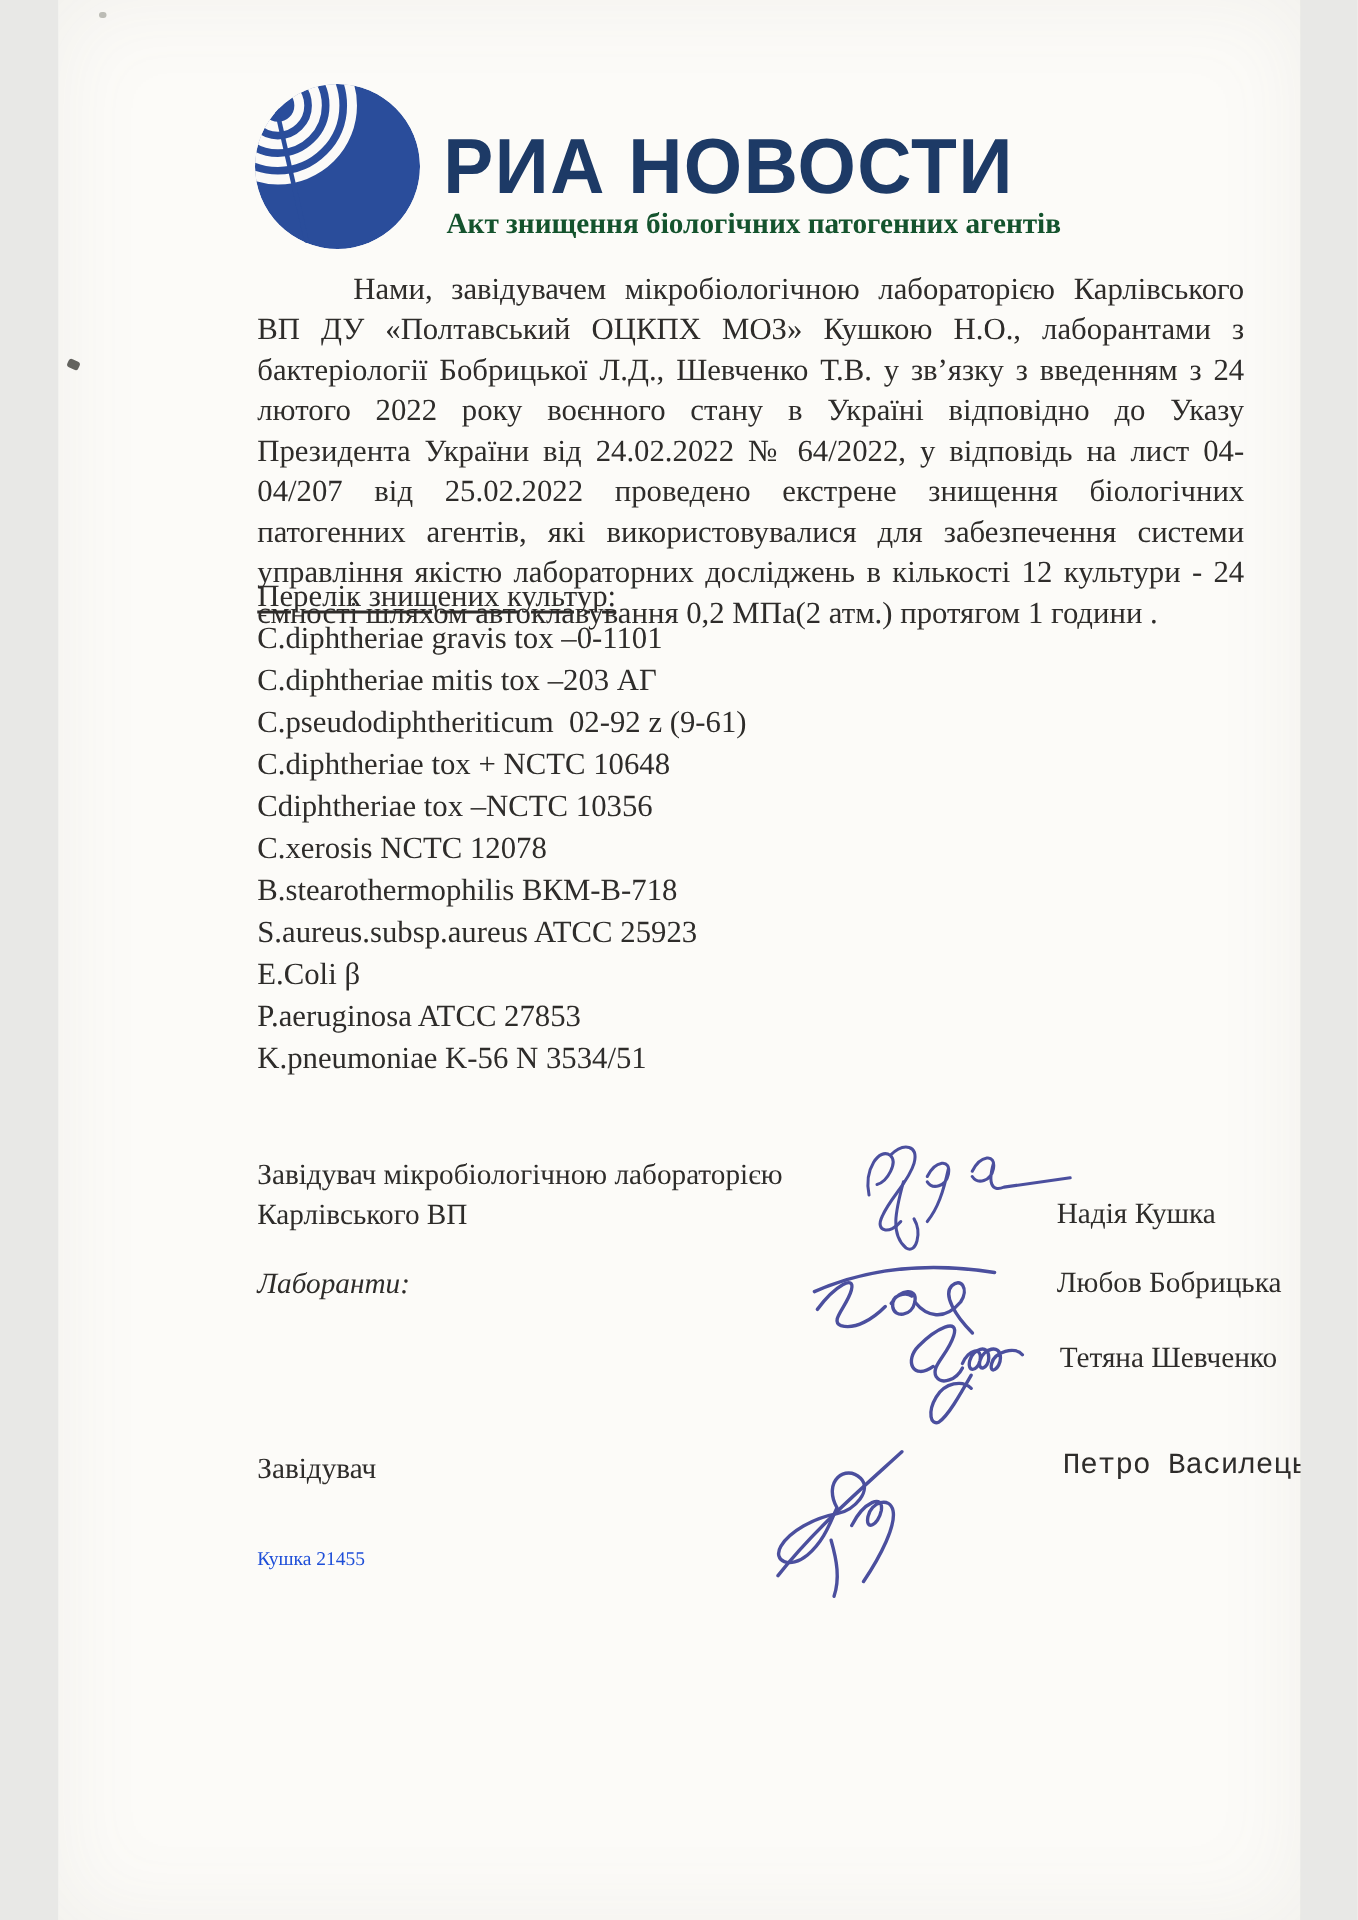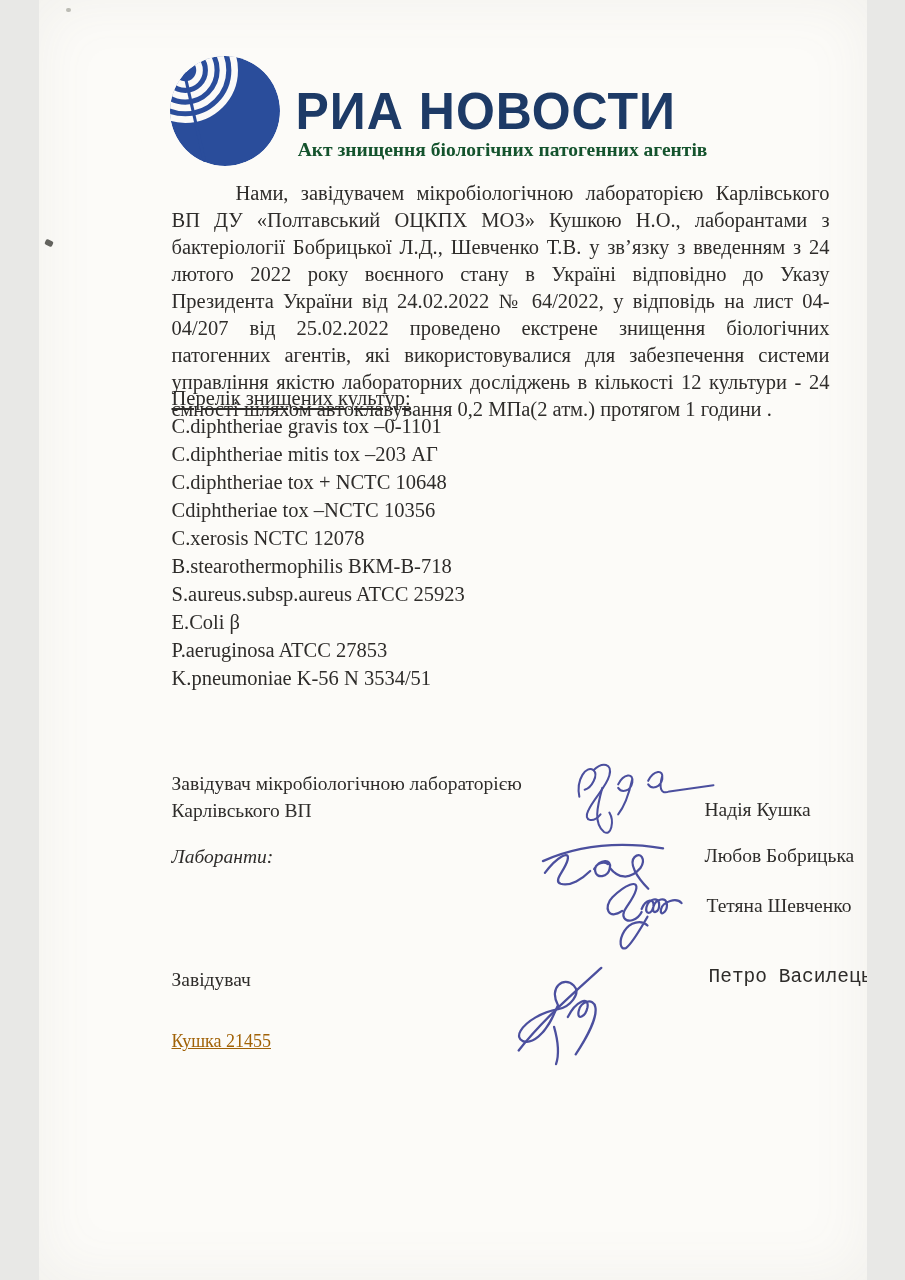--- a/index.html
+++ b/index.html
@@ -48,21 +48,21 @@
   .list-heading{text-decoration:underline;text-underline-offset:3px;}
   .culture-list{list-style:none;margin:0;padding:0;}
   .culture-list li{white-space:pre-wrap;}
   .sig-label{position:absolute;font-size:19.5px;line-height:27px;}
   .sig-name{position:absolute;font-size:19.5px;white-space:nowrap;}
   .sig-ink{position:absolute;}
   .sig-ink path, .sig-ink line{
     fill:none;stroke:#4b4f9e;stroke-width:2.3;
     stroke-linecap:round;stroke-linejoin:round;
   }
-  .footer-note{position:absolute;left:133px;top:1031px;font-size:18px;color:#a16207;text-decoration:underline;}
+  .footer-note{position:absolute;left:133px;top:1031px;font-size:13px;color:#1d4ed8;}
   .speck{position:absolute;border-radius:2px;}
   .speck-1{left:6px;top:240px;width:8px;height:6px;background:#63635e;transform:rotate(25deg);}
   .speck-2{left:896px;top:241px;width:7px;height:6px;background:#a3a39d;}
   .speck-3{left:27px;top:8px;width:5px;height:4px;background:#bcbcb5;}
   .speck-4{left:871px;top:29px;width:4px;height:3px;background:#c9c9c2;}
 </style>
 </head>
 <body>
 
 <div class="page">
@@ -90,20 +90,21 @@
 
   <div class="doc-title">Акт знищення біологічних патогенних агентів</div>
 
   <p class="body-par">Нами, завідувачем мікробіологічною лабораторією Карлівського ВП ДУ «Полтавський ОЦКПХ МОЗ» Кушкою Н.О., лаборантами з бактеріології Бобрицької Л.Д., Шевченко Т.В. у зв’язку з введенням з 24 лютого 2022 року воєнного стану в Україні відповідно до Указу Президента України від 24.02.2022 № 64/2022, у відповідь на лист 04-04/207 від 25.02.2022 проведено екстрене знищення біологічних патогенних агентів, які використовувалися для забезпечення системи управління якістю лабораторних досліджень в кількості 12 культури - 24 ємності  шляхом автоклавування 0,2 МПа(2 атм.) протягом 1 години .</p>
 
   <div class="list-block">
     <div class="list-heading">Перелік знищених культур:</div>
     <ul class="culture-list">
       <li>C.diphtheriae gravis tox –0-1101</li>
       <li>C.diphtheriae mitis tox –203 АГ</li>
+      <li>C.pseudodiphtheriticum  02-92 z (9-61)</li>
       <li>C.diphtheriae tox + NCTC 10648</li>
       <li>Cdiphtheriae tox –NCTC 10356</li>
       <li>C.xerosis NCTC 12078</li>
       <li>B.stearothermophilis ВКМ-В-718</li>
       <li>S.aureus.subsp.aureus ATCC 25923</li>
       <li>E.Coli β</li>
       <li>P.aeruginosa ATCC 27853</li>
       <li>K.pneumoniae K-56 N 3534/51</li>
     </ul>
   </div>

